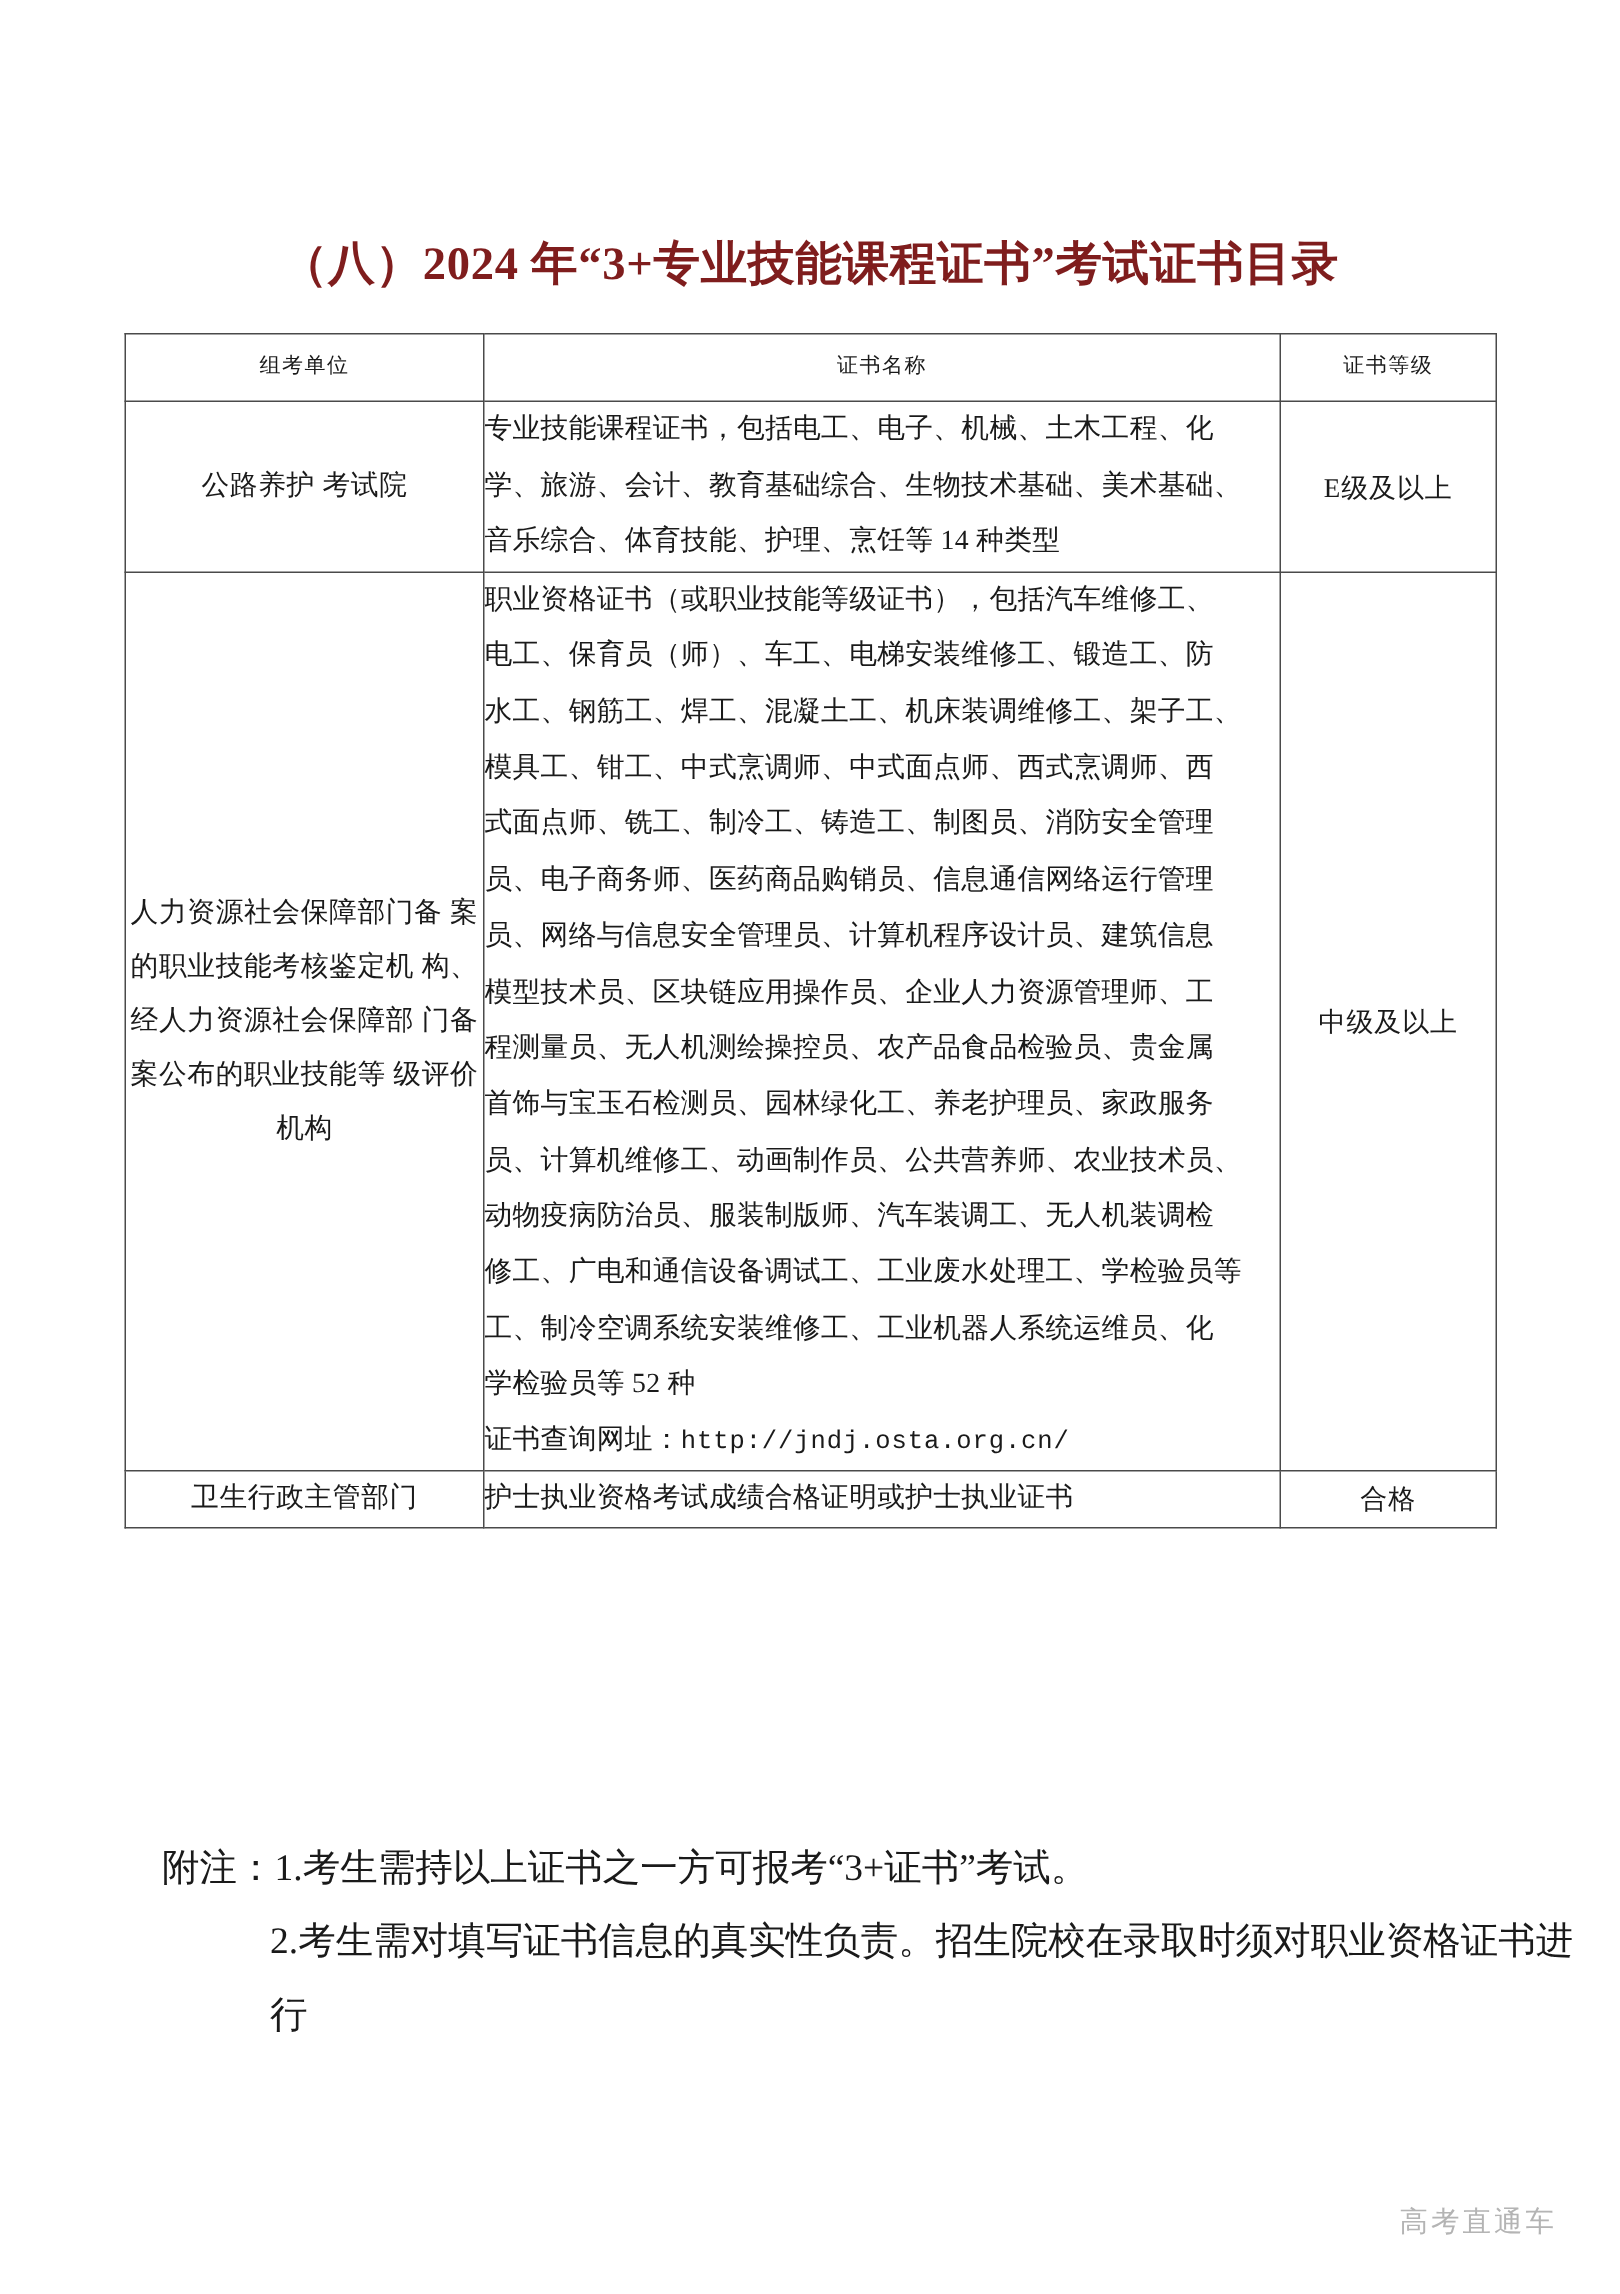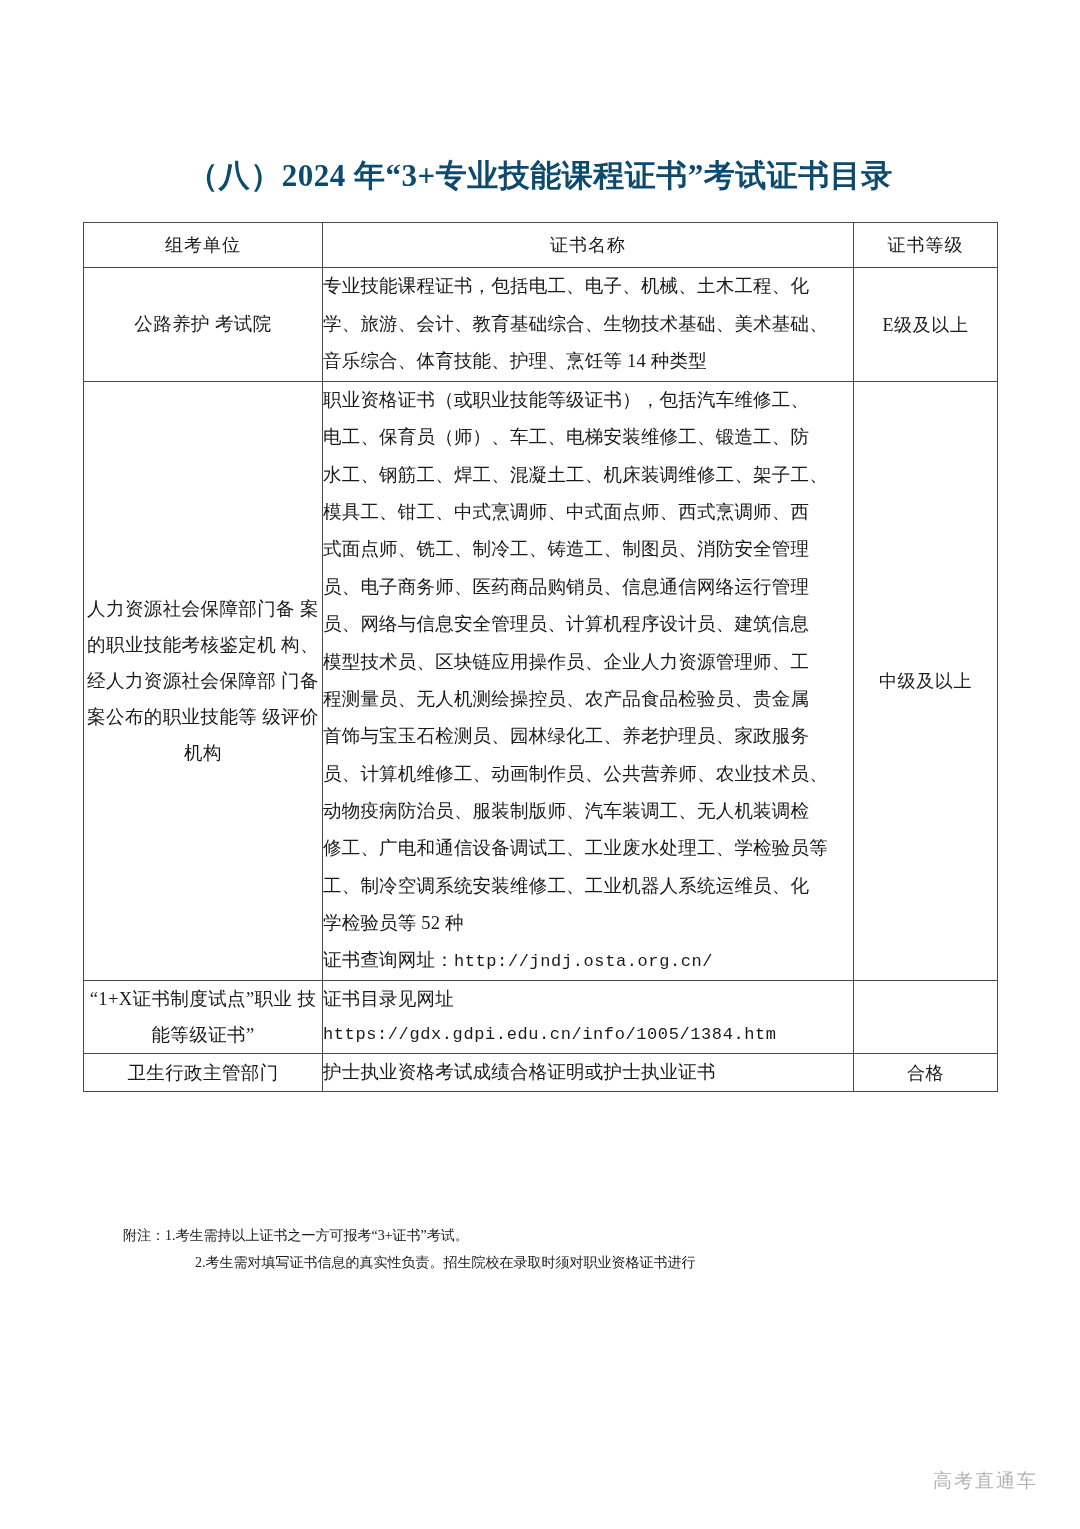--- a/index.html
+++ b/index.html
@@ -30,21 +30,21 @@
   .doc-title {
     position: absolute;
     left: 0;
     top: 155px;
     width: 1080px;
     text-align: center;
     font-size: 31px;
     font-weight: bold;
     letter-spacing: 0.5px;
     font-family: "Liberation Serif", "DejaVu Serif", serif;
-    color: #0c4a6e;
+    color: #7f1d1d;
     white-space: nowrap;
   }
 
   .cert-table {
     position: absolute;
     left: 83px;
     top: 222px;
     width: 914px;
     border-collapse: collapse;
     table-layout: fixed;
@@ -57,21 +57,21 @@
     font-weight: normal;
   }
 
   col.c-org   { width: 239px; }
   col.c-name  { width: 531px; }
   col.c-level { width: 144px; }
 
   .head-cell {
     text-align: center;
     font-weight: bold;
-    font-size: 18px;
+    font-size: 14px;
     height: 44px;
     line-height: 44px;
     letter-spacing: 1px;
   }
 
   .org-cell {
     text-align: center;
     padding: 6px 6px;
     line-height: 1.95;
     font-size: 18.5px;
@@ -97,24 +97,24 @@
     font-family: "Liberation Mono", "DejaVu Sans Mono", monospace;
     font-size: 17px;
     letter-spacing: 0.6px;
   }
 
   .row-tall   { height: 114px; }
   .row-tall2  { height: 115px; }
 
   .notes {
     position: absolute;
-    left: 83px;
+    left: 68px;
     top: 1222px;
     width: 930px;
-    font-size: 14px;
+    font-size: 25px;
     line-height: 1.95;
   }
   .note-line {
     display: block;
     white-space: nowrap;
   }
   .note-1 { padding-left: 40px; }
   .note-2 { padding-left: 112px; white-space: normal; width: 880px; }
   .note-2b { padding-left: 135px; }
 
@@ -188,31 +188,20 @@
           <span class="ln">动物疫病防治员、服装制版师、汽车装调工、无人机装调检</span>
           <span class="ln">修工、广电和通信设备调试工、工业废水处理工、学检验员等</span>
           <span class="ln">工、制冷空调系统安装维修工、工业机器人系统运维员、化</span>
           <span class="ln">学检验员等 52 种</span>
           <span class="ln"></span>
           <span class="ln"><span>证书查询网址：</span><span class="mono-url">http://jndj.osta.org.cn/</span></span>
         </td>
         <td class="level-cell">中级及以上</td>
       </tr>
 
-      <tr>
-        <td class="org-cell">
-          <span class="ln">“1+X证书制度试点”职业</span>
-          <span class="ln">技能等级证书”</span>
-        </td>
-        <td class="name-cell">
-          <span class="ln">证书目录见网址</span>
-          <span class="ln mono-url">https://gdx.gdpi.edu.cn/info/1005/1384.htm</span>
-        </td>
-        <td class="level-cell"></td>
-      </tr>
 
       <tr>
         <td class="org-cell">
           <span class="ln">卫生行政主管部门</span>
         </td>
         <td class="name-cell">
           <span class="ln">护士执业资格考试成绩合格证明或护士执业证书</span>
         </td>
         <td class="level-cell">合格</td>
       </tr>

